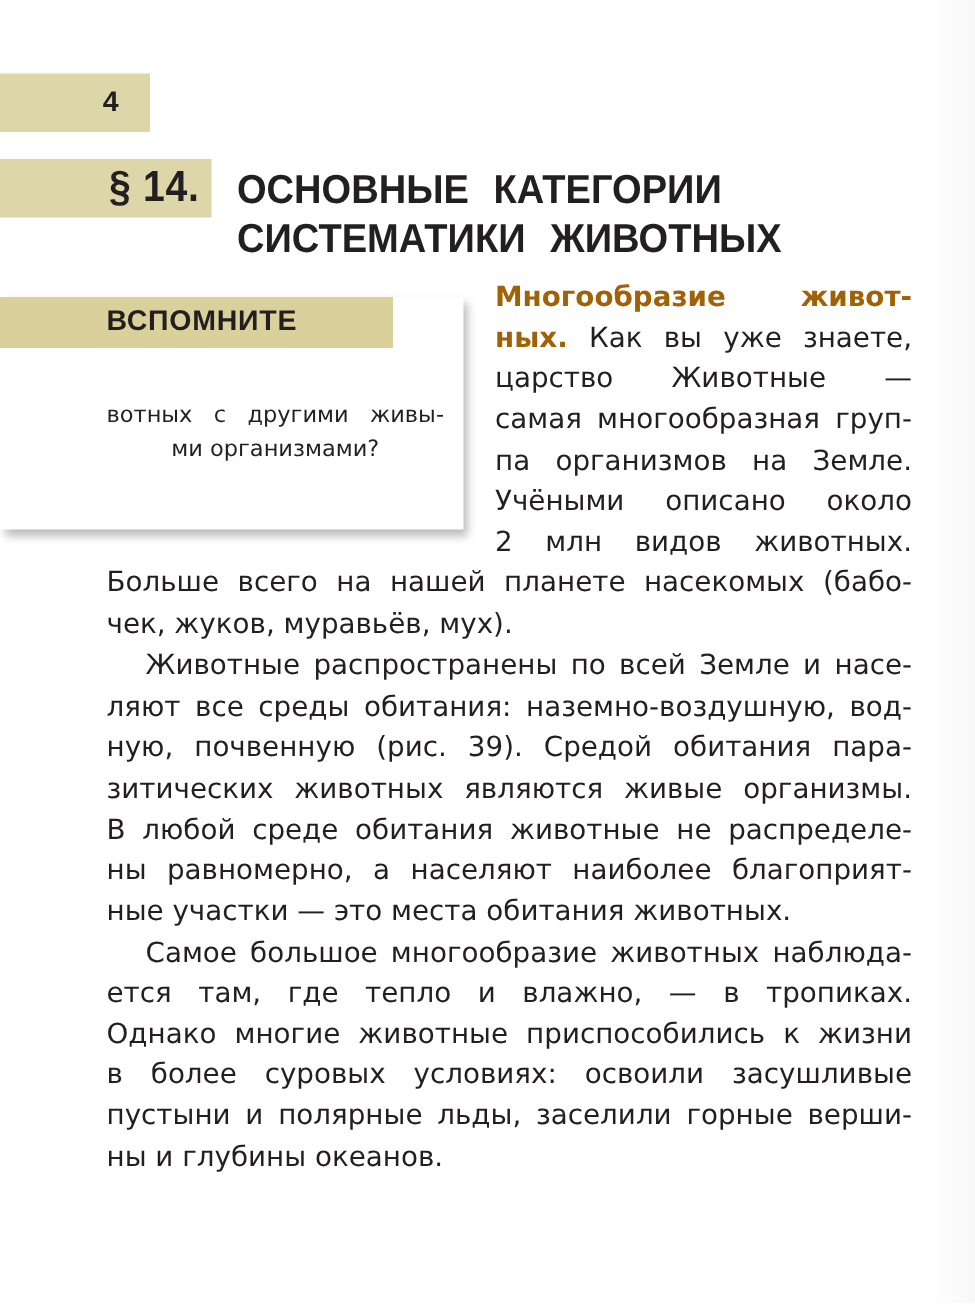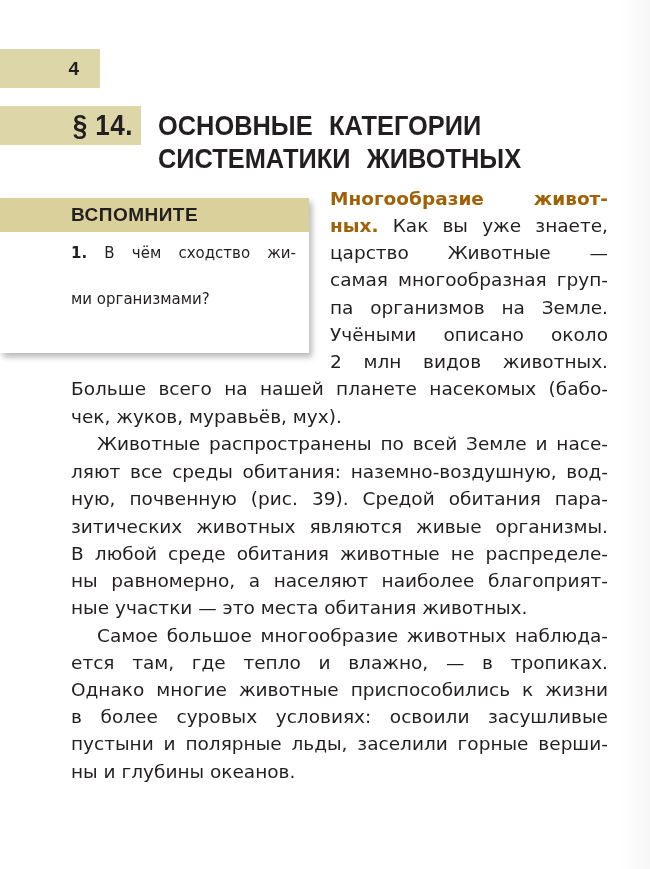--- a/index.html
+++ b/index.html
@@ -38,31 +38,32 @@
     transform:scaleX(0.94); transform-origin:left top;
   }
   .title div { white-space:nowrap; }
 
   .recall-box {
     position:absolute; left:0; top:198px; width:309px; height:155px;
     background:#ffffff;
     box-shadow:3px 4px 6px rgba(0,0,0,0.28);
   }
   .recall-head {
-    position:absolute; left:0; top:0; width:309px; height:34px;
+    position:absolute; left:0; top:0; width:262px; height:34px;
     background:#d9d09b;
   }
   .recall-title {
     position:absolute; left:71px; top:6px;
     font-family:"Liberation Sans", sans-serif; font-weight:bold; font-size:19px;
     letter-spacing:0.5px; color:#231f20;
   }
   .recall-line {
     position:absolute; left:71px; width:225px; font-size:15px; line-height:18px;
     white-space:nowrap;
+    text-align:center;
   }
   .recall-line.just { text-align:justify; text-align-last:justify; white-space:normal; }
   .qnum { font-weight:bold; }
 
   .line {
     position:absolute; font-size:18.5px; line-height:22px; white-space:normal;
     text-align:justify; text-align-last:justify; color:#231f20;
   }
   .line.last { text-align-last:left; }
   .col-r { left:330px; width:278px; }
@@ -85,21 +86,21 @@
 
 <div class="title">
   <div>ОСНОВНЫЕ КАТЕГОРИИ</div>
   <div>СИСТЕМАТИКИ ЖИВОТНЫХ</div>
 </div>
 
 <div class="recall-box">
   <div class="recall-head">
     <span class="recall-title">ВСПОМНИТЕ</span>
   </div>
-  <div class="recall-line just" style="top:46px;"><span class="qnum">1.</span> <span>В чём сходство жи-</span></div>
+  <div class="recall-line just" style="top:69px;"><span>вотных с другими живы-</span></div>
   <div class="recall-line" style="top:92px;"><span>ми организмами?</span></div>
 </div>
 
 <div class="line col-r" style="top:188px;"><span class="hl">Многообразие живот-</span></div>
 <div class="line col-r" style="top:215px;"><span class="hl">ных.</span> <span>Как вы уже знаете,</span></div>
 <div class="line col-r" style="top:242px;">царство Животные —</div>
 <div class="line col-r" style="top:269px;">самая многообразная груп-</div>
 <div class="line col-r" style="top:297px;">па организмов на Земле.</div>
 <div class="line col-r" style="top:324px;">Учёными описано около</div>
 <div class="line col-r" style="top:351px;">2 млн видов животных.</div>

